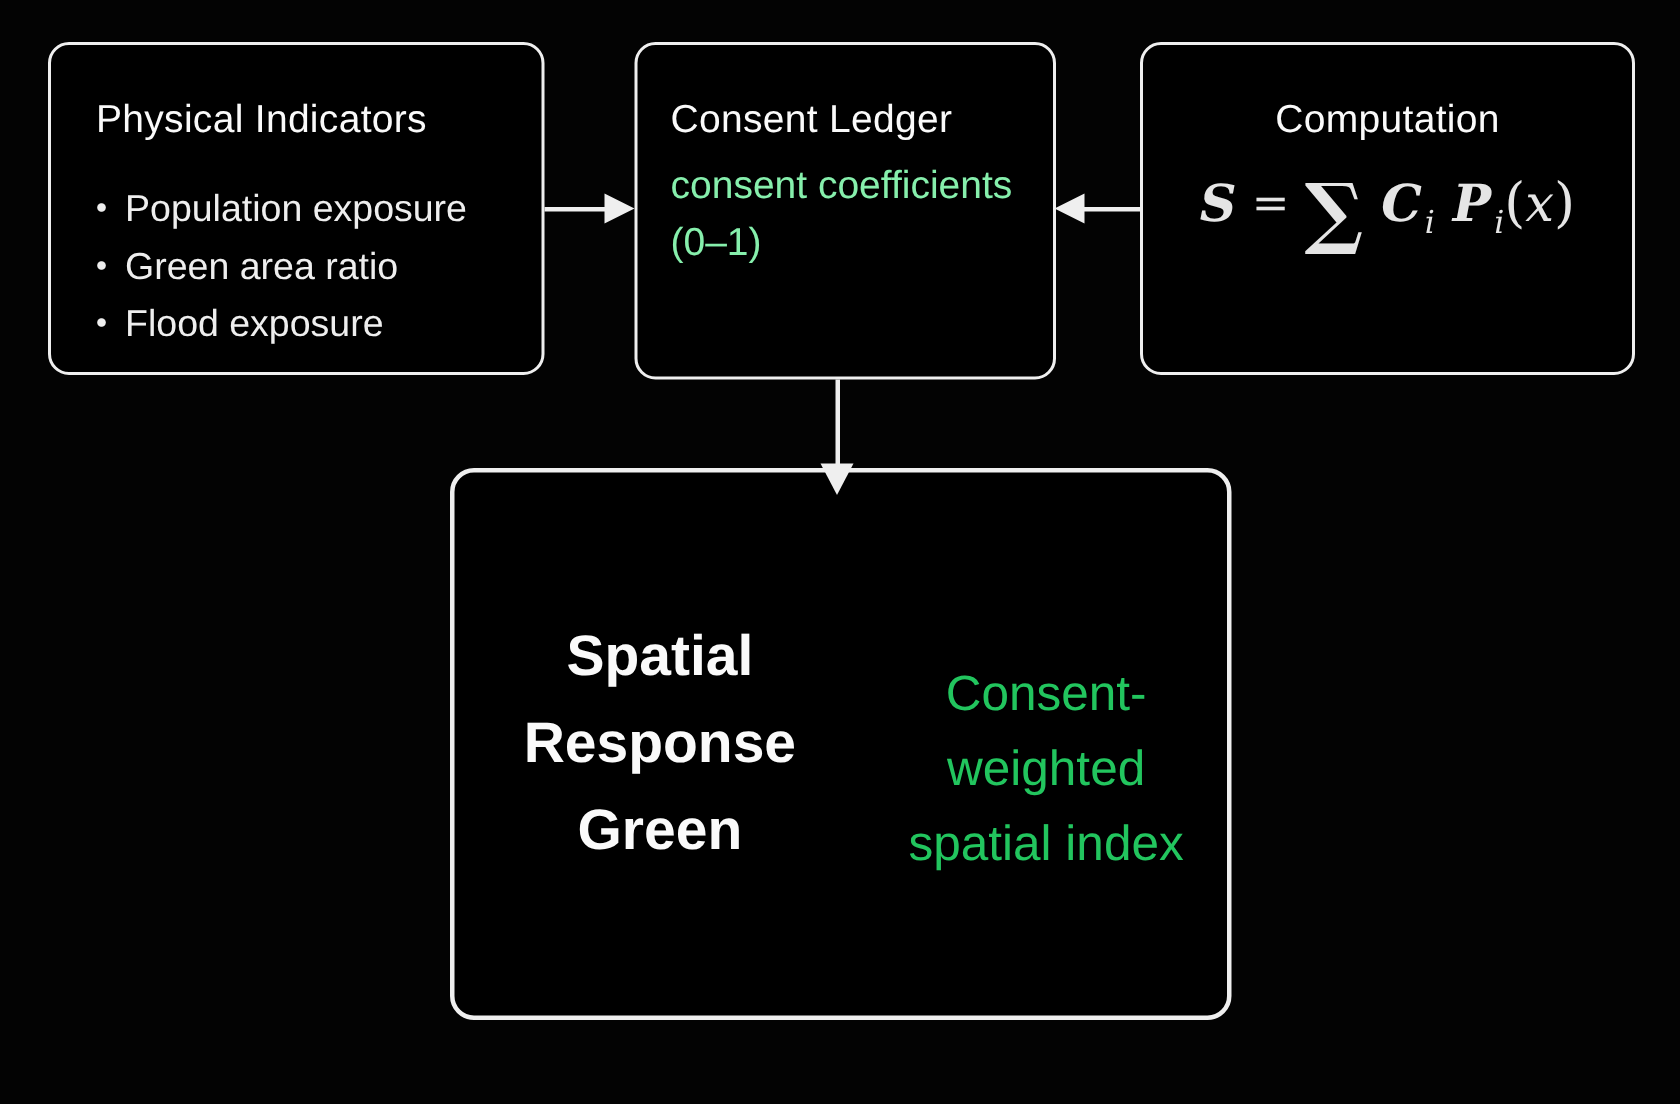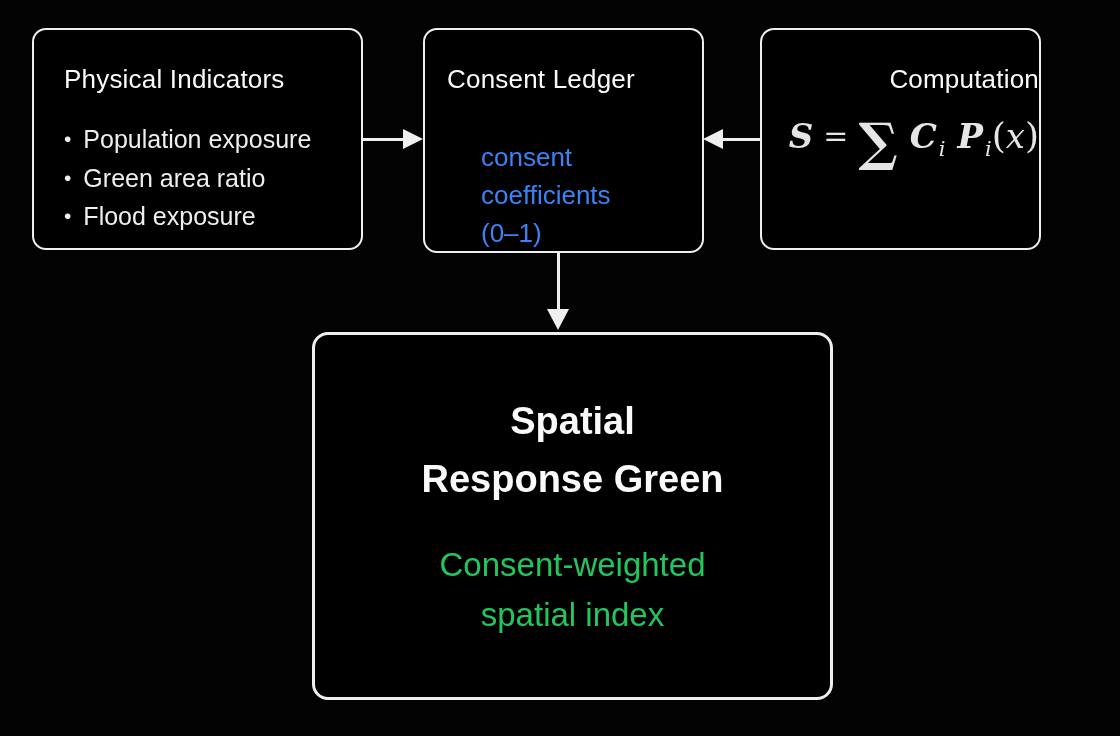--- a/index.html
+++ b/index.html
@@ -27,48 +27,47 @@
 
   
   #node-physical { left: 32px; top: 28px; width: 331px; height: 222px; padding: 34px 14px 0 30px; }
   #node-physical .node-title { margin-bottom: 26px; }
   .bullet-list { font-size: 25px; line-height: 37.5px; color: #eeeeee; }
   .bullet-row { display: flex; align-items: baseline; }
   .bullet-dot { font-size: 21px; margin-right: 12px; position: relative; top: -2px; }
 
   
   #node-consent { left: 423px; top: 28px; width: 281px; height: 225px; padding: 34px 6px 0 22px; }
-  #node-consent .node-title { margin-bottom: 43px; }
-  .body-text { font-size: 26px; line-height: 38px; color: #3b82f6; margin-left: 34px; }
+  #node-consent .node-title { margin-bottom: 9px; }
+  .body-text { font-size: 26px; line-height: 38px; color: #86efac; }
 
   
-  #node-computation { left: 760px; top: 28px; width: 281px; height: 222px; padding-top: 34px; text-align: right; }
+  #node-computation { left: 760px; top: 28px; width: 330px; height: 222px; padding-top: 34px; text-align: center; }
   .formula {
     margin-top: 16px;
     font-family: "DejaVu Serif", serif;
     font-size: 34px;
     white-space: nowrap;
     color: #e5e5e5;
   }
   .f-var { font-style: italic; font-weight: bold; }
   .f-eq  { font-size: 30px; margin: 0 10px; vertical-align: 2px; }
   .f-sum { font-weight: bold; font-size: 52px; vertical-align: -12px; margin-right: 12px; }
   .f-sub { font-size: 21px; font-style: italic; vertical-align: -8px; margin-left: 2px; }
   .f-gap { margin-left: 12px; }
   .f-paren { font-size: 36px; }
   .f-arg { font-style: italic; }
 
   
   #node-sri {
-    left: 300px; top: 332px; width: 521px; height: 368px;
+    left: 300px; top: 312px; width: 521px; height: 368px;
     border-width: 3px; border-radius: 16px;
-    display: flex; flex-direction: column;
+    display: flex; flex-direction: row;
     justify-content: center; align-items: center;
     text-align: center;
-    margin-left: 12px;
   }
   .sri-title { font-size: 38px; font-weight: bold; line-height: 58px; color: #fafafa; }
   .sri-body  { margin-top: 32px; font-size: 33px; line-height: 50px; color: #22c55e; }
 
   
   .hline { position: absolute; top: 138px; height: 3px; background: #efefef; }
   #arrow-right-line { left: 363px; width: 42px; }
   #arrow-right-head {
     position: absolute; left: 403px; top: 129px; width: 0; height: 0;
     border-top: 10.5px solid transparent; border-bottom: 10.5px solid transparent;

